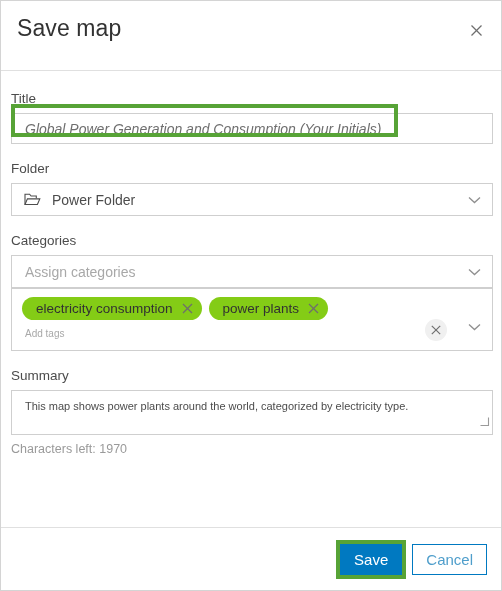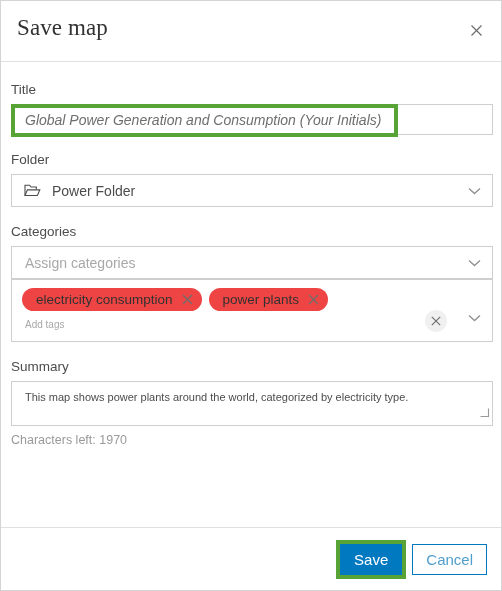--- a/index.html
+++ b/index.html
@@ -17,24 +17,23 @@
     height: 591px;
     box-sizing: border-box;
     background: #ffffff;
     border: 1px solid #d4d4d4;
     overflow: hidden;
   }
 
   
   .header {
     position: relative;
-    height: 61px;
+    height: 70px;
     box-sizing: border-box;
     border-bottom: 1px solid #e0e0e0;
-    font-family: Liberation Serif, serif;
   }
   .header-title {
     position: absolute;
     left: 16px;
     top: 14px;
     font-size: 23px;
     color: #323232;
     font-weight: 400;
     letter-spacing: 0.1px;
   }
@@ -147,21 +146,21 @@
   .chips-row {
     display: flex;
     flex-wrap: wrap;
     gap: 7px;
     padding: 0 10px;
   }
   .chip {
     display: inline-flex;
     align-items: center;
     height: 23px;
-    background: #ef4444;
+    background: #84cc16;
     border-radius: 12px;
     padding: 0 9px 0 14px;
     font-size: 13.5px;
     color: #323232;
     cursor: default;
   }
   .chip-x {
     margin-left: 9px;
     color: #6e6e6e;
     display: flex;

